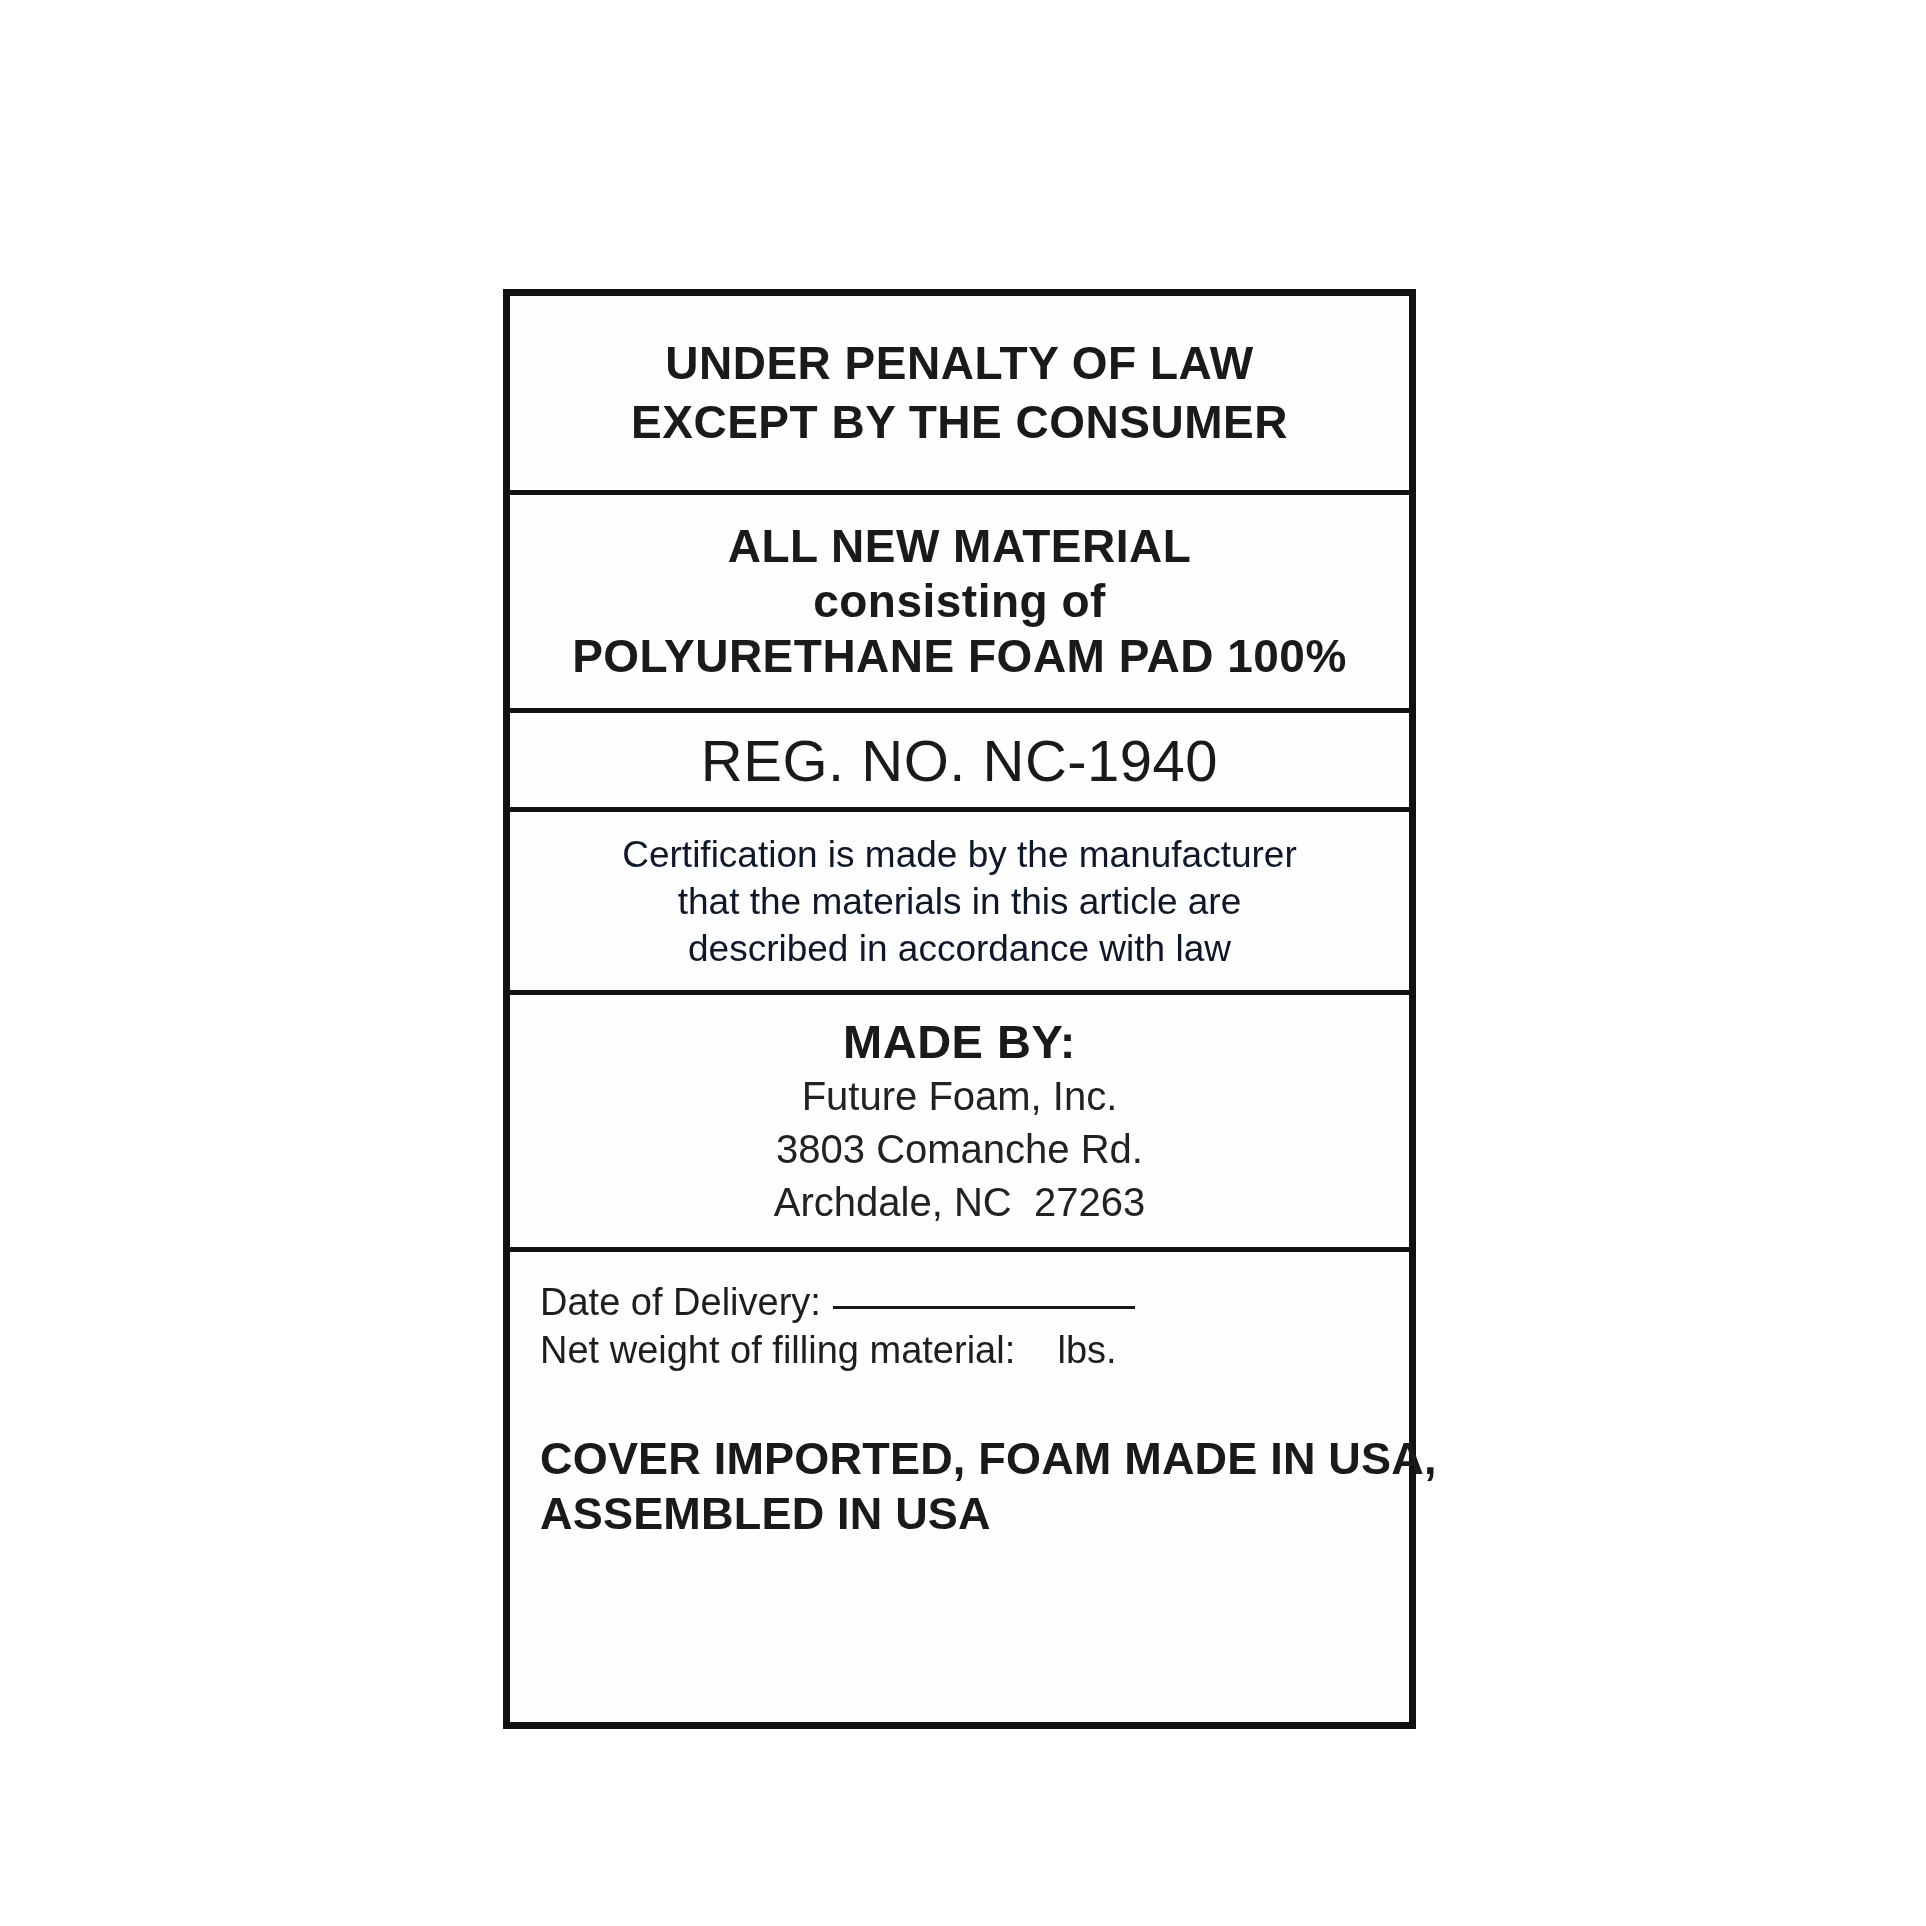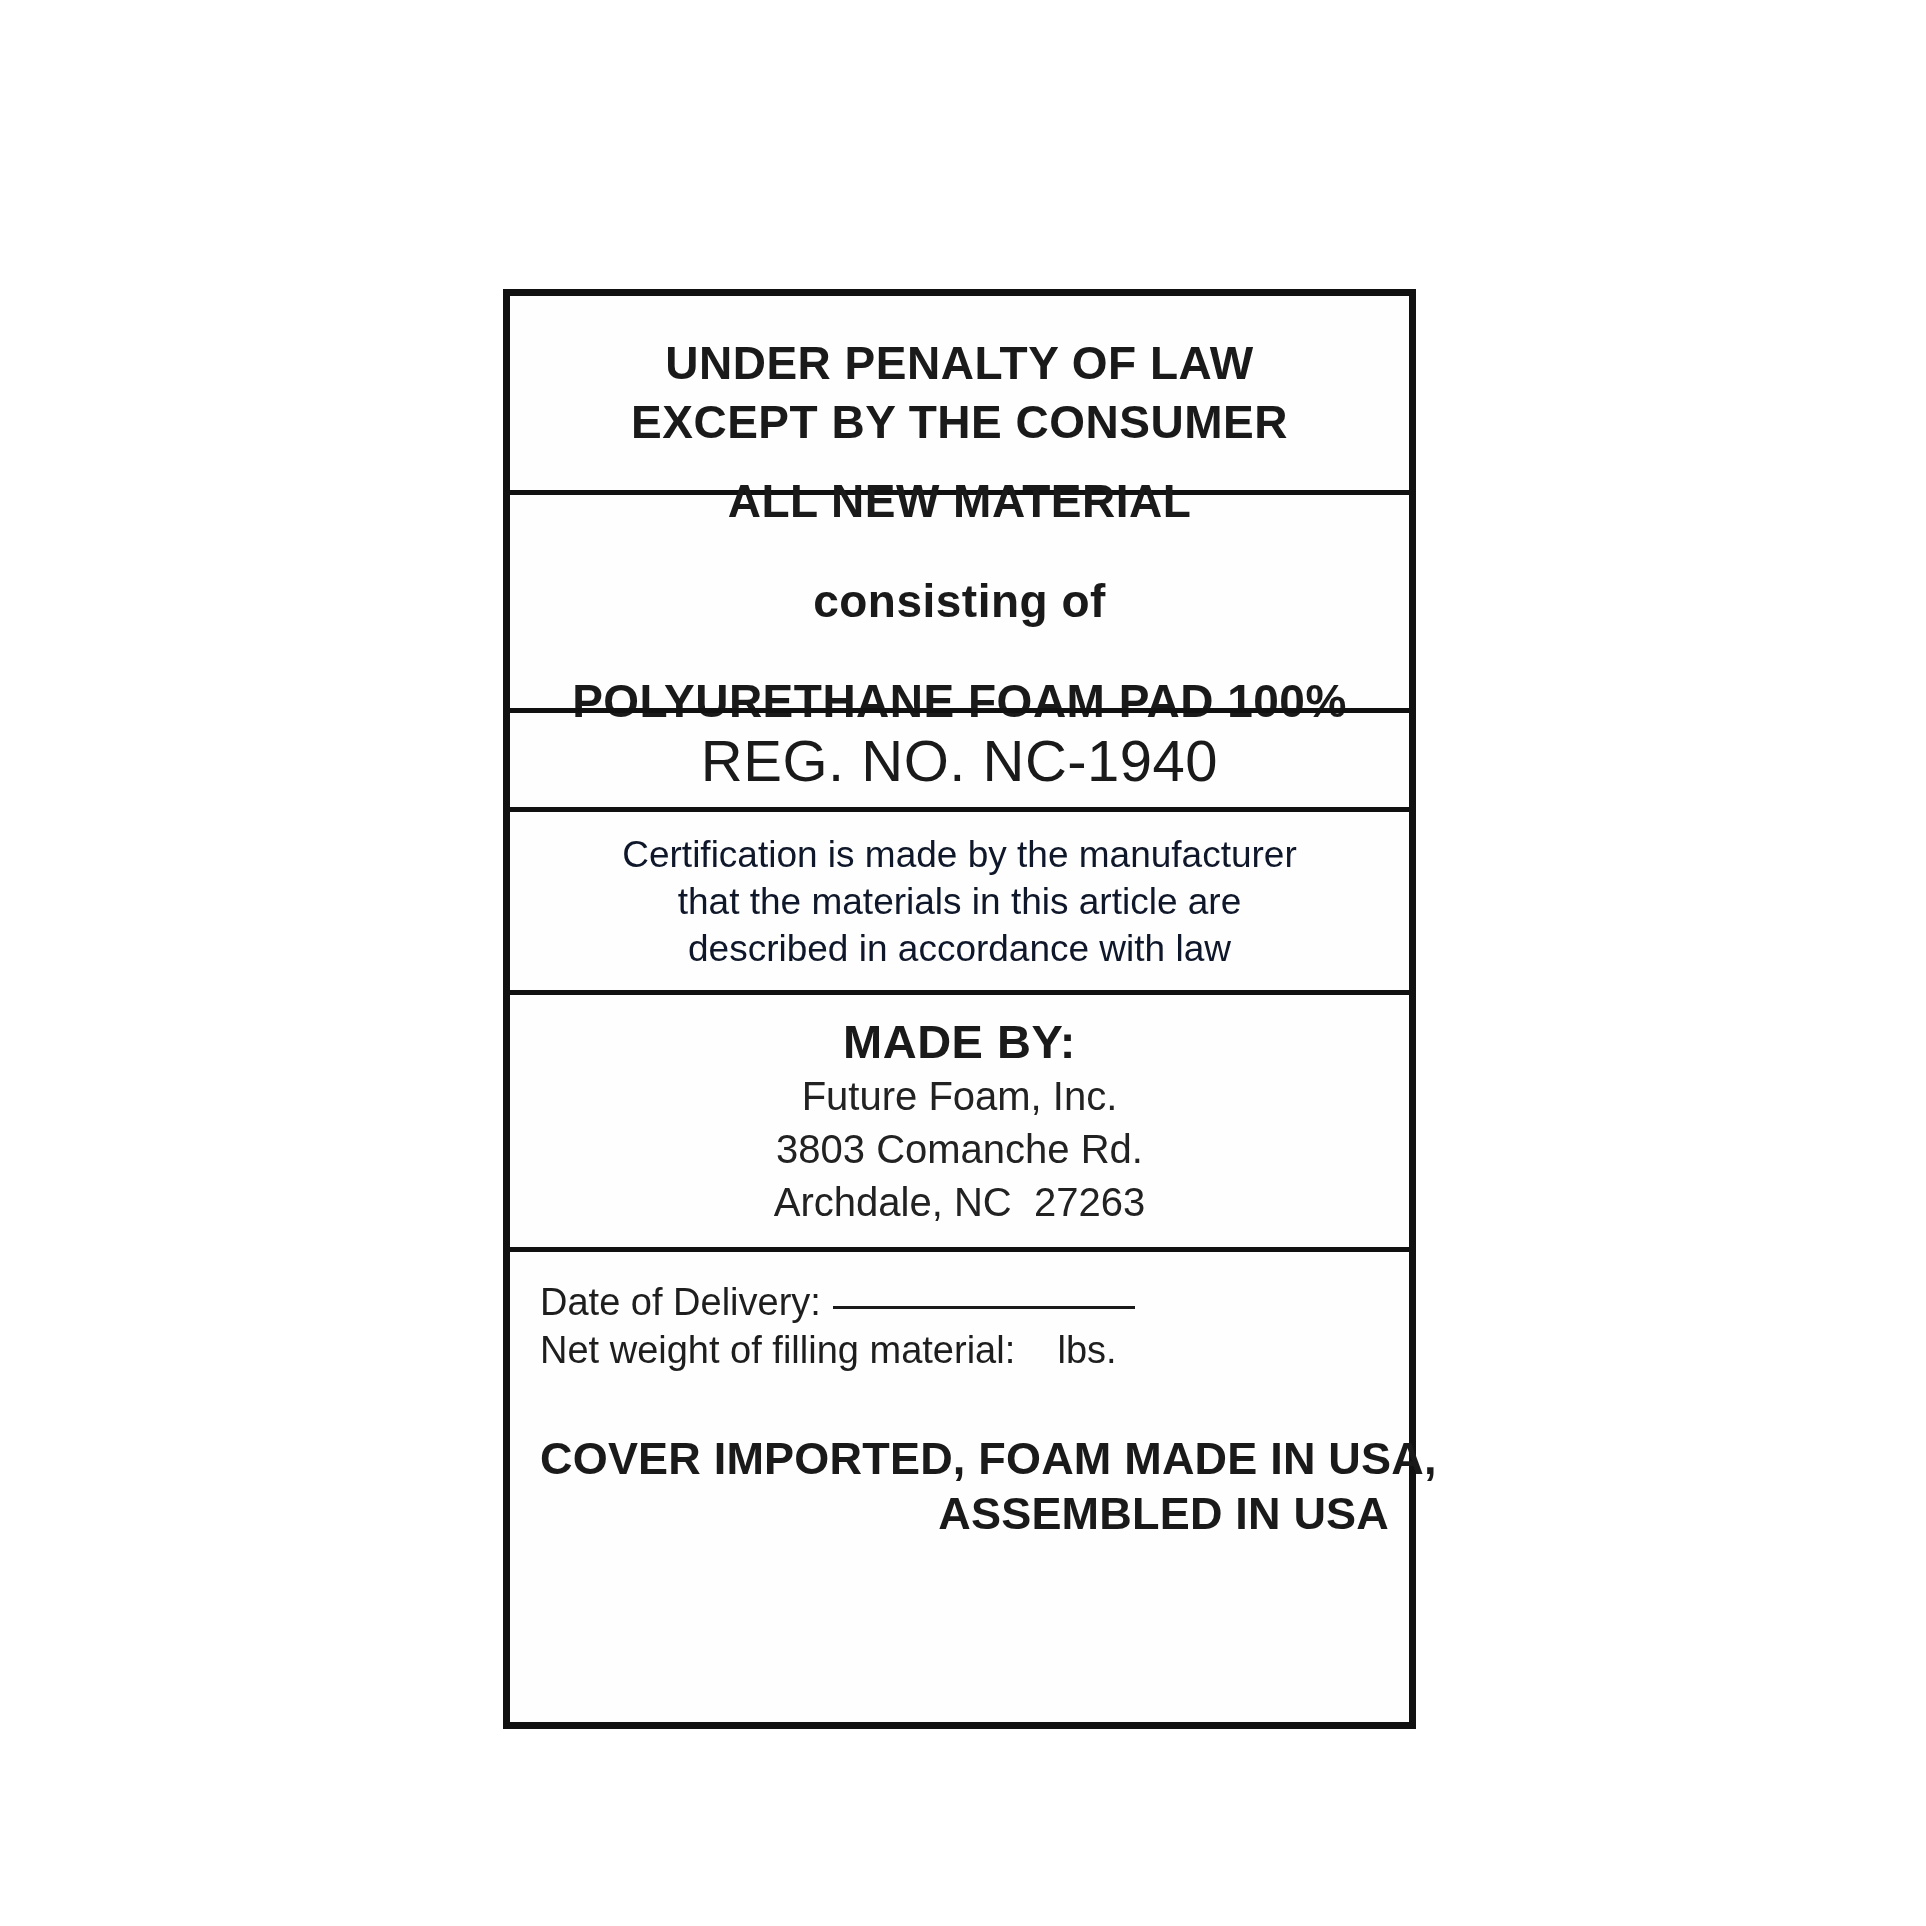--- a/index.html
+++ b/index.html
@@ -27,21 +27,21 @@
     box-sizing: border-box;
     display: flex;
     flex-direction: column;
     justify-content: center;
     align-items: center;
     text-align: center;
   }
   .sect + .sect { border-top: 5px solid #111111; }
 
   .s1 { height: 194px; }
-  .s2 { height: 218px; gap: 45px; }
+  .s2 { height: 218px; }
   .s3 { height: 99px; }
   .s4 { height: 183px; }
   .s5 { height: 257px; }
   .s6 { flex: 1; align-items: flex-start; text-align: left;
         padding: 26px 20px 0 30px; justify-content: flex-start; }
 
   .bold-lg {
     font-weight: bold;
     font-size: 46px;
     line-height: 59px;
@@ -83,21 +83,21 @@
     display: inline-block;
     width: 302px;
     border-bottom: 3px solid #1a1a1a;
     margin-left: 12px;
     position: relative;
     top: -6px;
   }
   .origin-block {
     width: 100%;
     margin-top: 57px;
-    text-align: right;
+    text-align: left;
   }
   .origin-line {
     font-weight: bold;
     font-size: 45px;
     line-height: 55px;
     letter-spacing: 0.2px;
     white-space: nowrap;
   }
 </style>
 </head>

